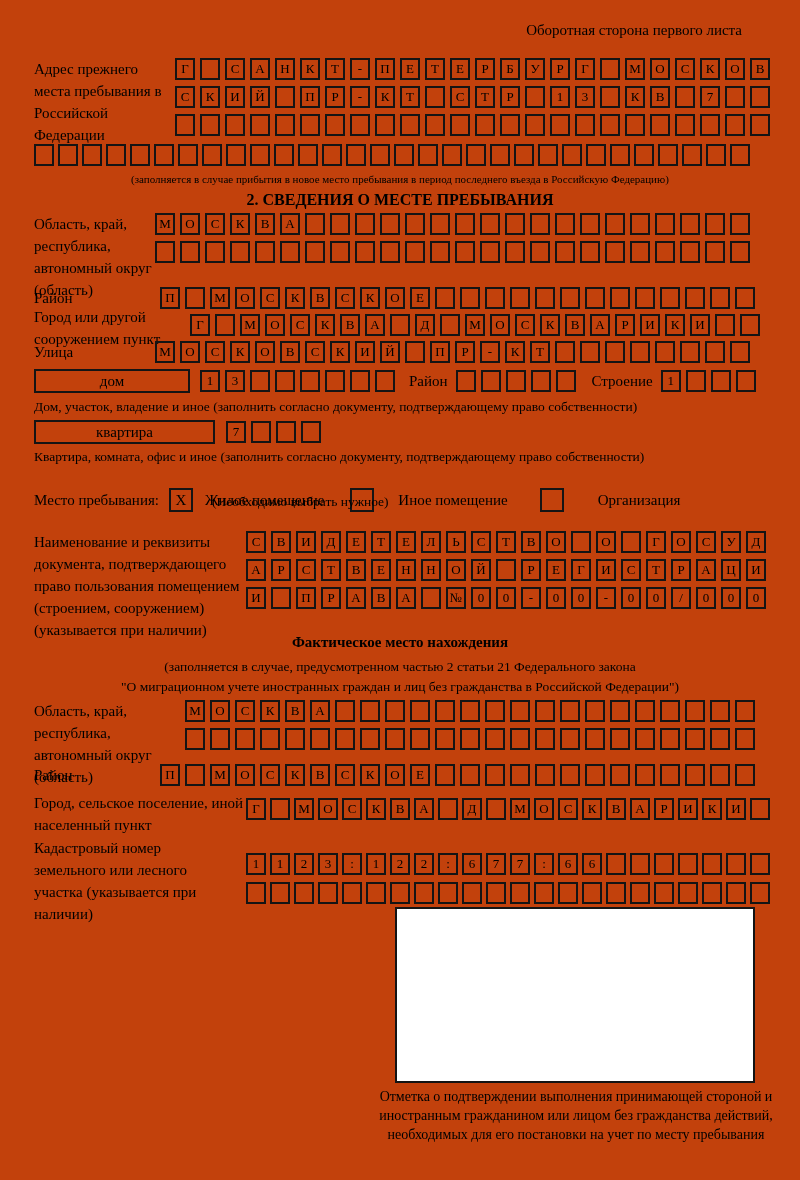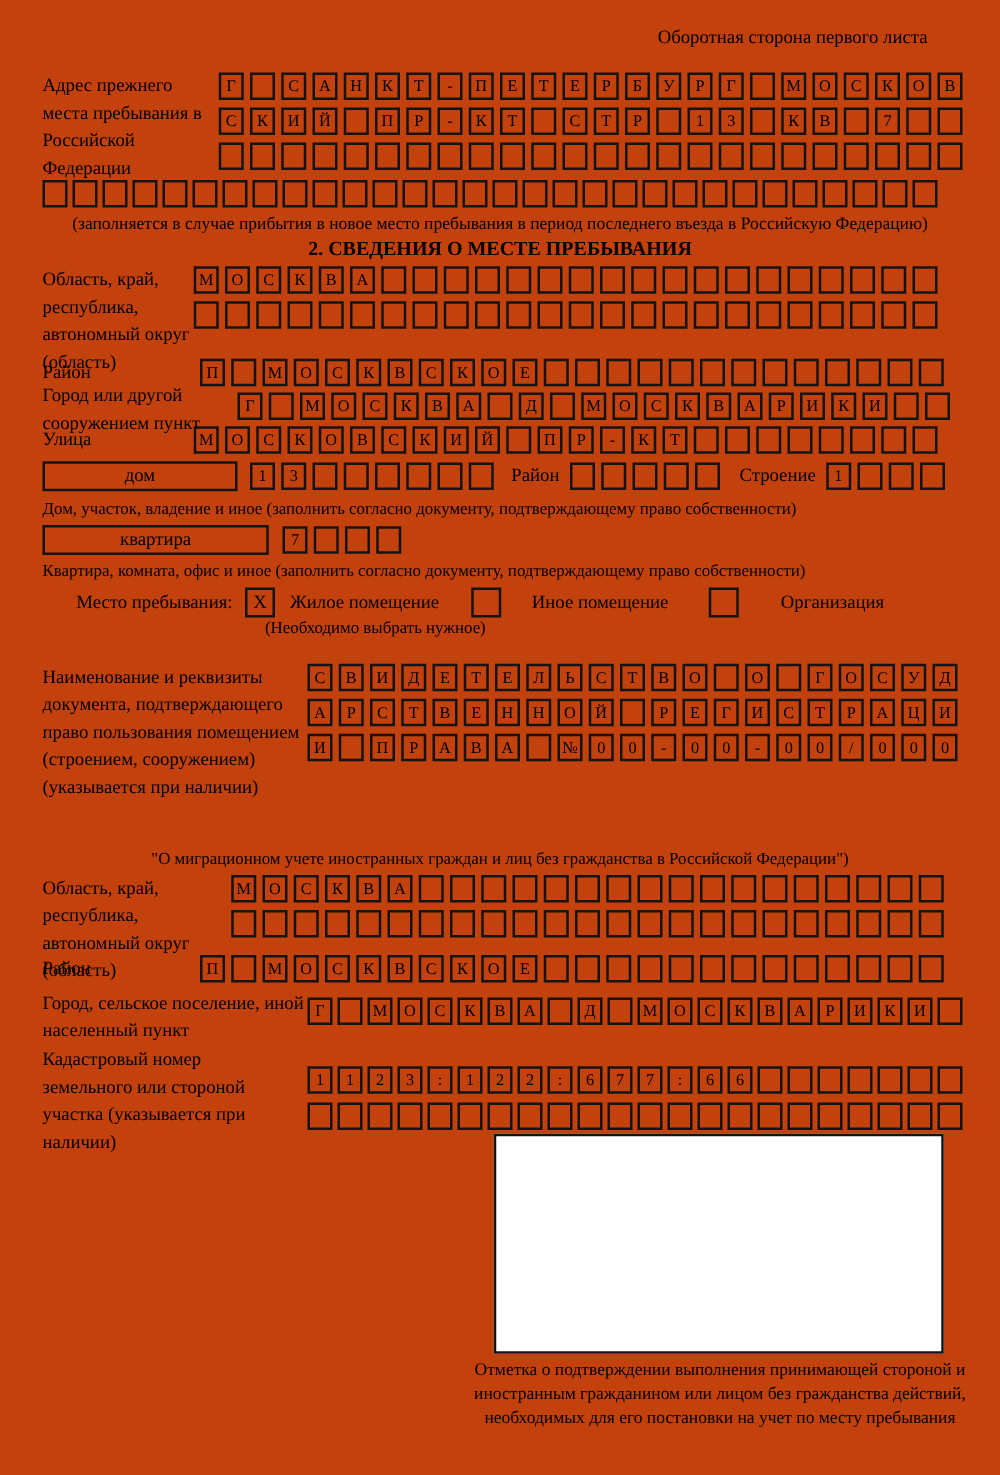--- a/index.html
+++ b/index.html
@@ -4,21 +4,21 @@
 <style>
   html,body{margin:0;padding:0;background:#fff;color:#000;font-family:"Liberation Serif",serif;}
   .page{position:relative;width:800px;height:1180px;background:#c2410c;overflow:hidden;}
   .abs{position:absolute;}
   .lbl{font-size:15px;line-height:22px;}
   .grp{display:flex;align-items:flex-start;}
   .rows{display:flex;flex-direction:column;gap:6px;}
   .cells{display:flex;gap:5px;}
   .cells.tight{gap:4px;}
   .cell{box-sizing:border-box;flex:none;width:20px;height:22px;border:2px solid #141414;display:flex;align-items:center;justify-content:center;font-size:13px;font-family:"Liberation Serif",serif;}
-  .note{font-size:14px;line-height:17px;}
+  .note{font-size:11px;line-height:17px;}
   .center{left:0;width:100%;text-align:center;}
   .title{font-weight:bold;font-size:16px;}
   .subtitle{font-weight:bold;font-size:15px;}
   .wideBox{box-sizing:border-box;flex:none;height:24px;border:2px solid #141414;display:flex;align-items:center;justify-content:center;font-size:15px;}
   .chk{box-sizing:border-box;flex:none;width:24px;height:24px;border:2px solid #141414;display:flex;align-items:center;justify-content:center;font-size:15px;}
   .flexrow{display:flex;align-items:center;}
   .stamp{box-sizing:border-box;border:2px solid #141414;background:#fff;}
 </style>
 </head>
 <body>
@@ -327,21 +327,21 @@
     <div class="wideBox" style="width:181px;">квартира</div>
     <div class="cells" style="margin-left:11px;">
         <span class="cell">7</span>
         <span class="cell"></span>
         <span class="cell"></span>
         <span class="cell"></span>
       </div>
   </div>
   <div class="abs note" style="top:448px;left:34px;font-size:13.5px;">Квартира, комната, офис и иное (заполнить согласно документу, подтверждающему право собственности)</div>
 
-  <div class="abs flexrow" style="top:470px;left:34px;margin-left:27px;">
+  <div class="abs flexrow" style="top:488px;left:34px;">
     <div class="lbl">Место пребывания:</div>
     <div class="chk" style="margin-left:10px;">X</div>
     <div class="lbl" style="margin-left:12px;">Жилое помещение</div>
     <div class="chk" style="margin-left:26px;"></div>
     <div class="lbl" style="margin-left:24px;">Иное помещение</div>
     <div class="chk" style="margin-left:32px;"></div>
     <div class="lbl" style="margin-left:34px;">Организация</div>
   </div>
   <div class="abs note" style="top:493px;left:212px;font-size:13.5px;">(Необходимо выбрать нужное)</div>
 
@@ -413,20 +413,22 @@
           <span class="cell">0</span>
           <span class="cell">0</span>
           <span class="cell">/</span>
           <span class="cell">0</span>
           <span class="cell">0</span>
           <span class="cell">0</span>
         </div>
     </div>
   </div>
 
+  <div class="abs center subtitle" style="top:634px;">Фактическое место нахождения</div>
+  <div class="abs center note" style="top:658px;font-size:13.5px;">(заполняется в случае, предусмотренном частью 2 статьи 21 Федерального закона</div>
   <div class="abs center note" style="top:678px;font-size:13.5px;">"О миграционном учете иностранных граждан и лиц без гражданства в Российской Федерации")</div>
 
   <div class="abs grp" style="top:700px;left:34px;">
     <div class="lbl" style="width:151px;">Область, край, республика, автономный округ (область)</div>
     <div class="rows">
       <div class="cells">
           <span class="cell">М</span>
           <span class="cell">О</span>
           <span class="cell">С</span>
           <span class="cell">К</span>
@@ -530,21 +532,21 @@
         <span class="cell">А</span>
         <span class="cell">Р</span>
         <span class="cell">И</span>
         <span class="cell">К</span>
         <span class="cell">И</span>
         <span class="cell"></span>
       </div>
   </div>
 
   <div class="abs grp" style="top:837px;left:34px;">
-    <div class="lbl" style="width:212px;max-width:212px;"><span style="display:inline-block;width:170px;">Кадастровый номер земельного или стороной участка (указывается при наличии)</span></div>
+    <div class="lbl" style="width:212px;max-width:212px;"><span style="display:inline-block;width:170px;">Кадастровый номер земельного или лесного участка (указывается при наличии)</span></div>
     <div class="rows" style="margin-top:16px;gap:7px;">
       <div class="cells tight">
           <span class="cell">1</span>
           <span class="cell">1</span>
           <span class="cell">2</span>
           <span class="cell">3</span>
           <span class="cell">:</span>
           <span class="cell">1</span>
           <span class="cell">2</span>
           <span class="cell">2</span>

